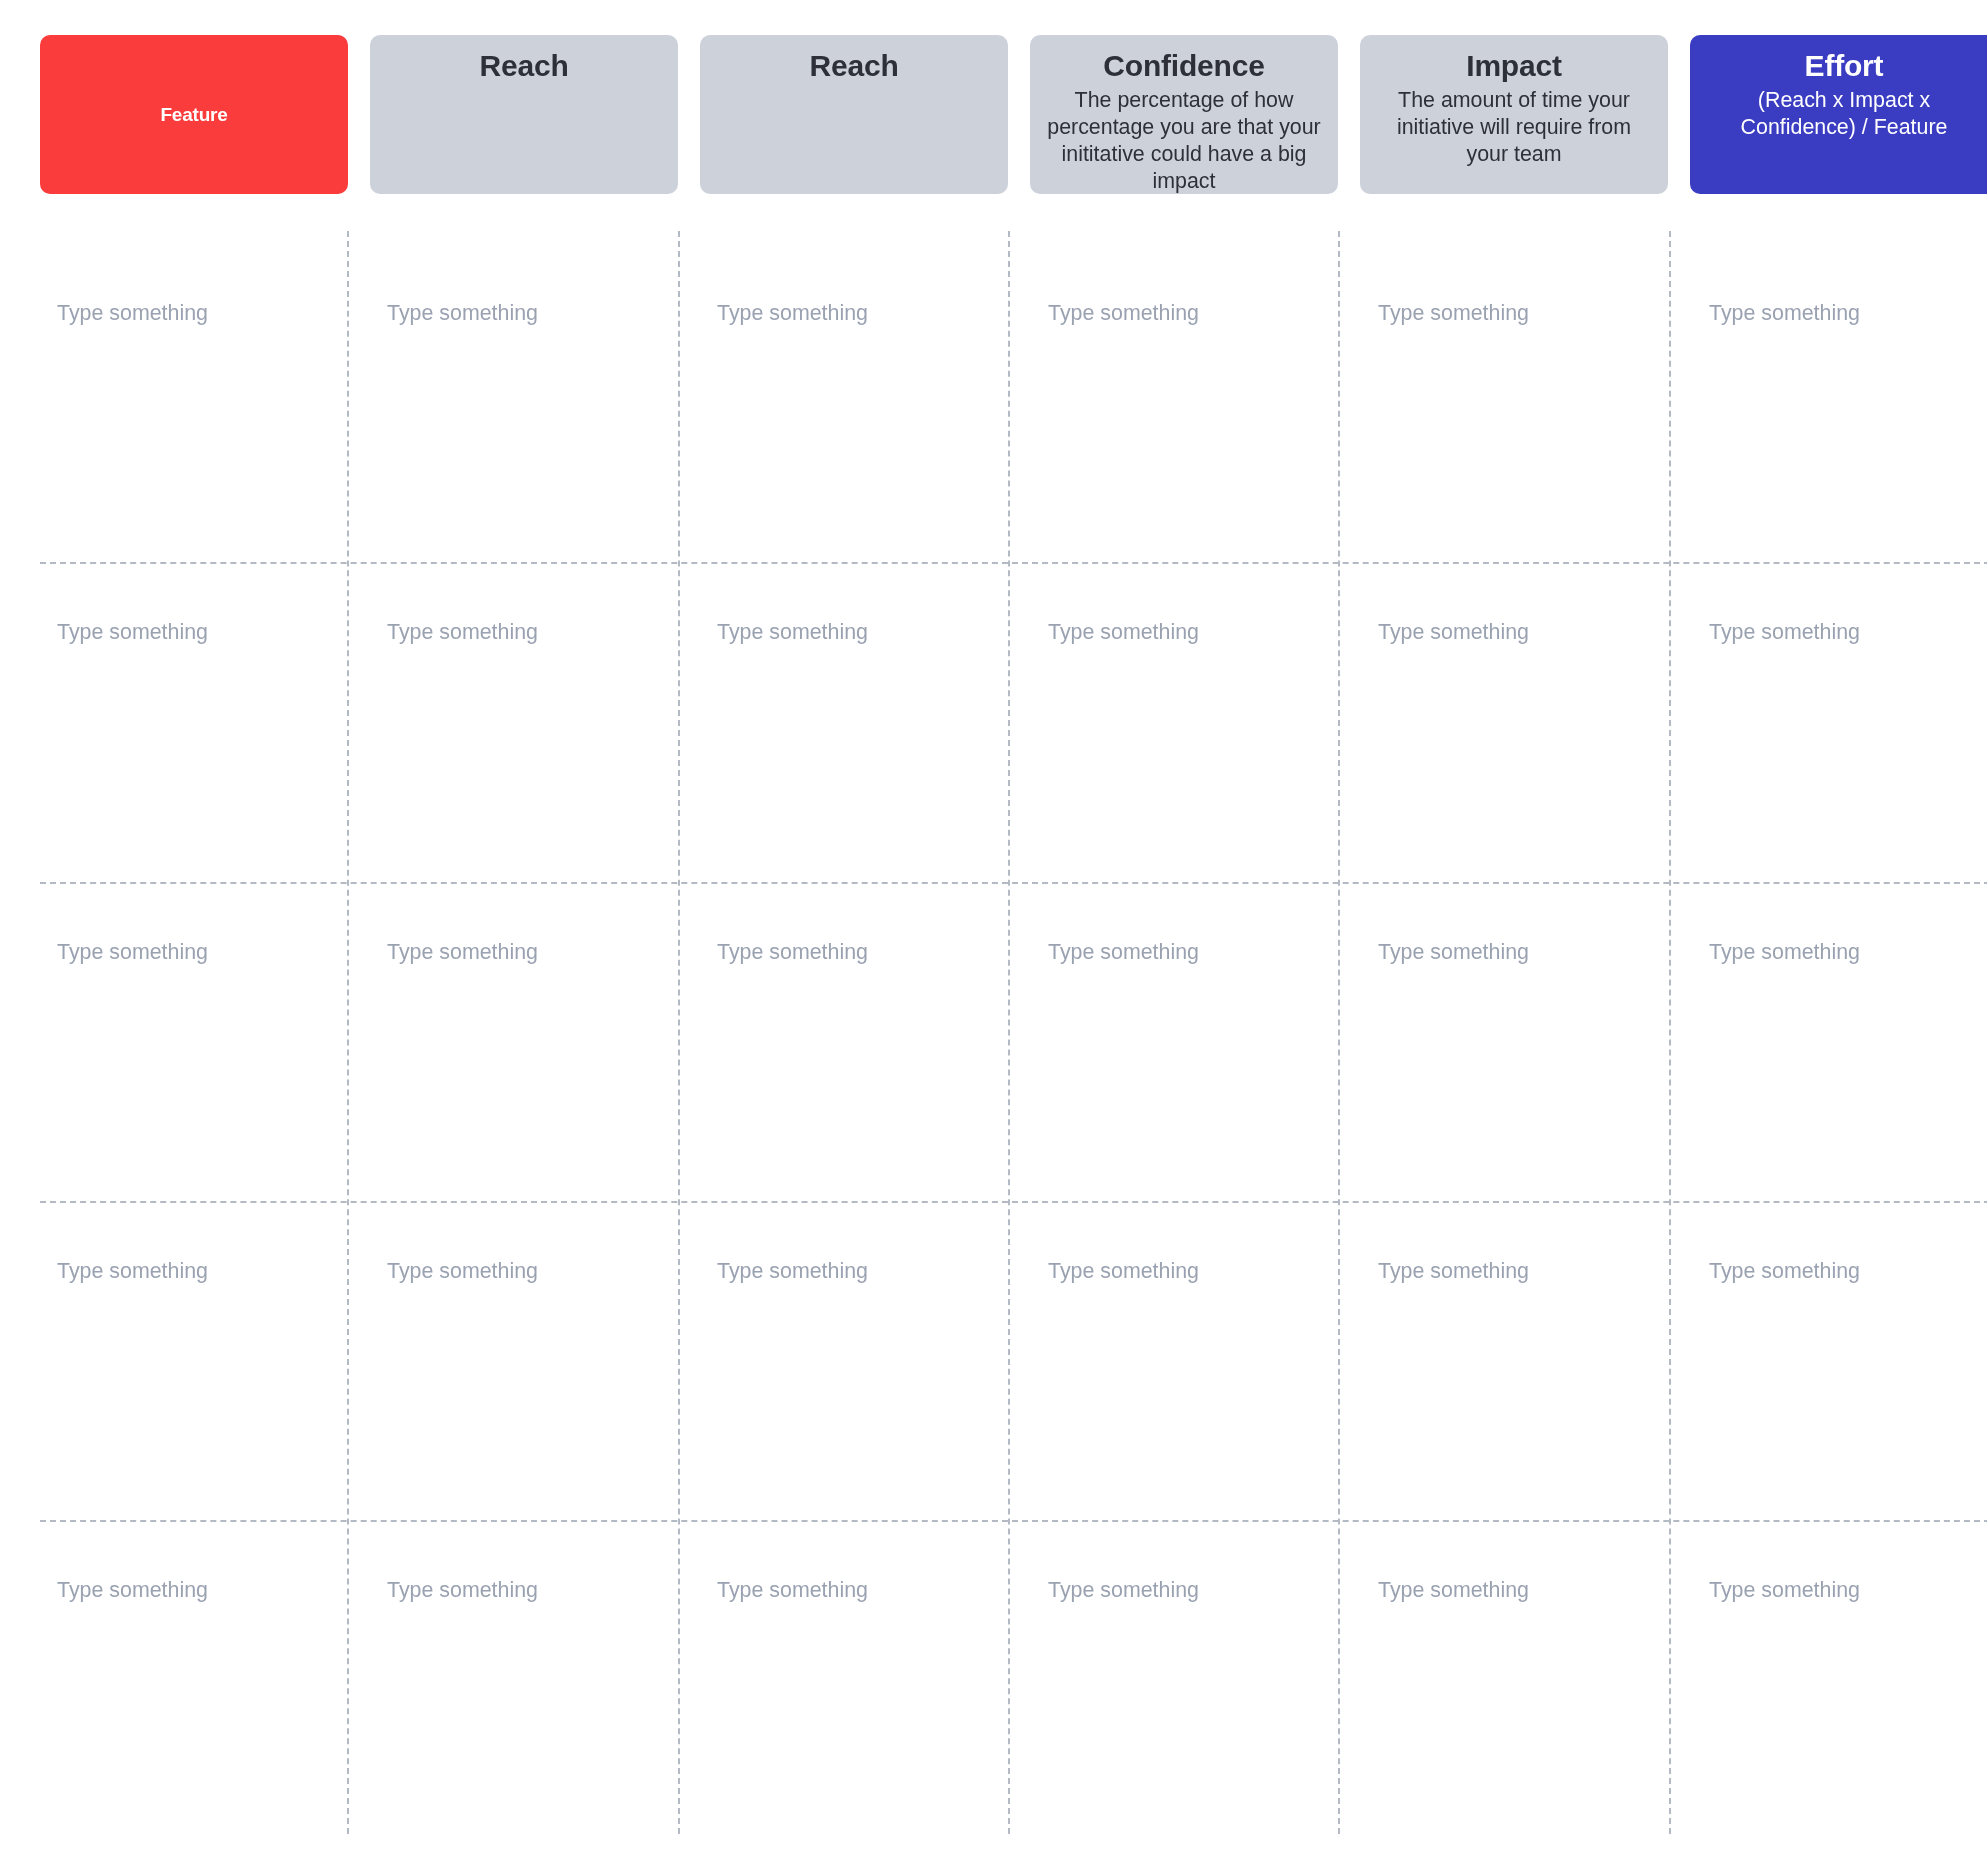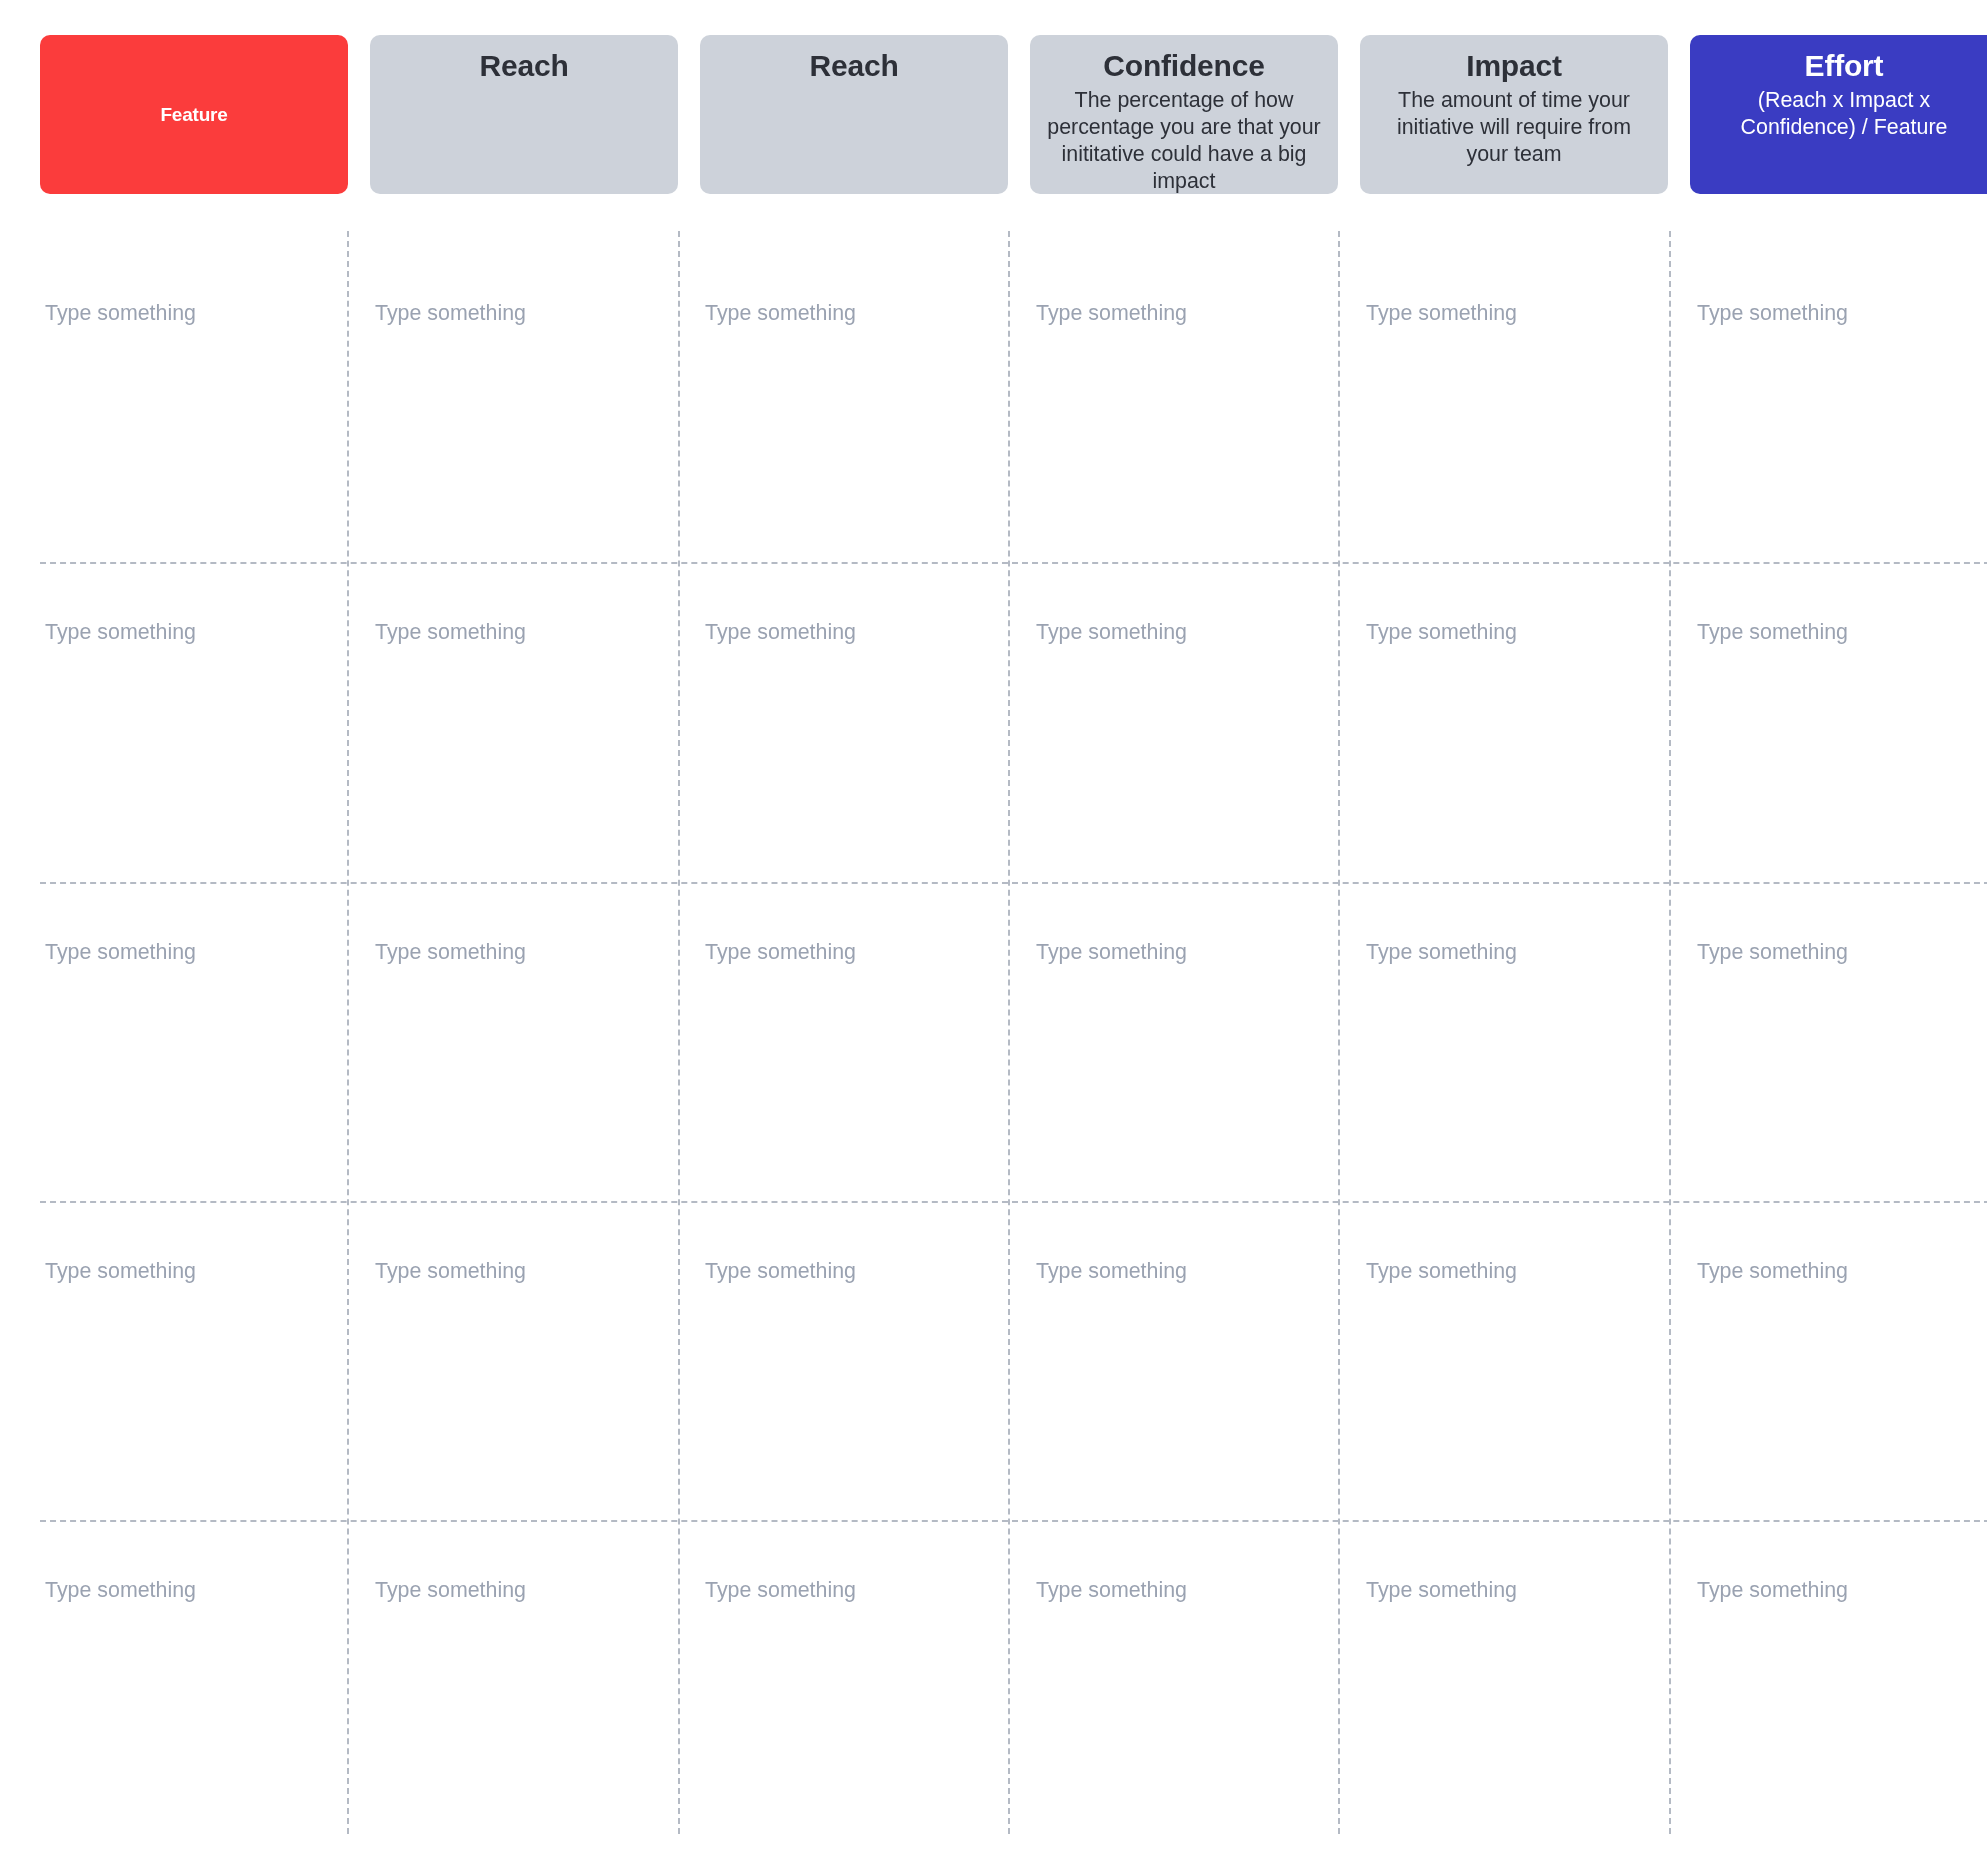--- a/index.html
+++ b/index.html
@@ -89,20 +89,21 @@
   .cell {
     position: absolute;
     box-sizing: border-box;
   }
   .cell-placeholder {
     position: absolute;
     font-size: 21.4px;
     color: #9aa2b1;
     white-space: nowrap;
     line-height: 1;
+    margin-left: 12px;
   }
 
   
   .vline {
     position: absolute;
     width: 0;
     border-left: 2px dashed #b4bac4;
   }
   .hline {
     position: absolute;

